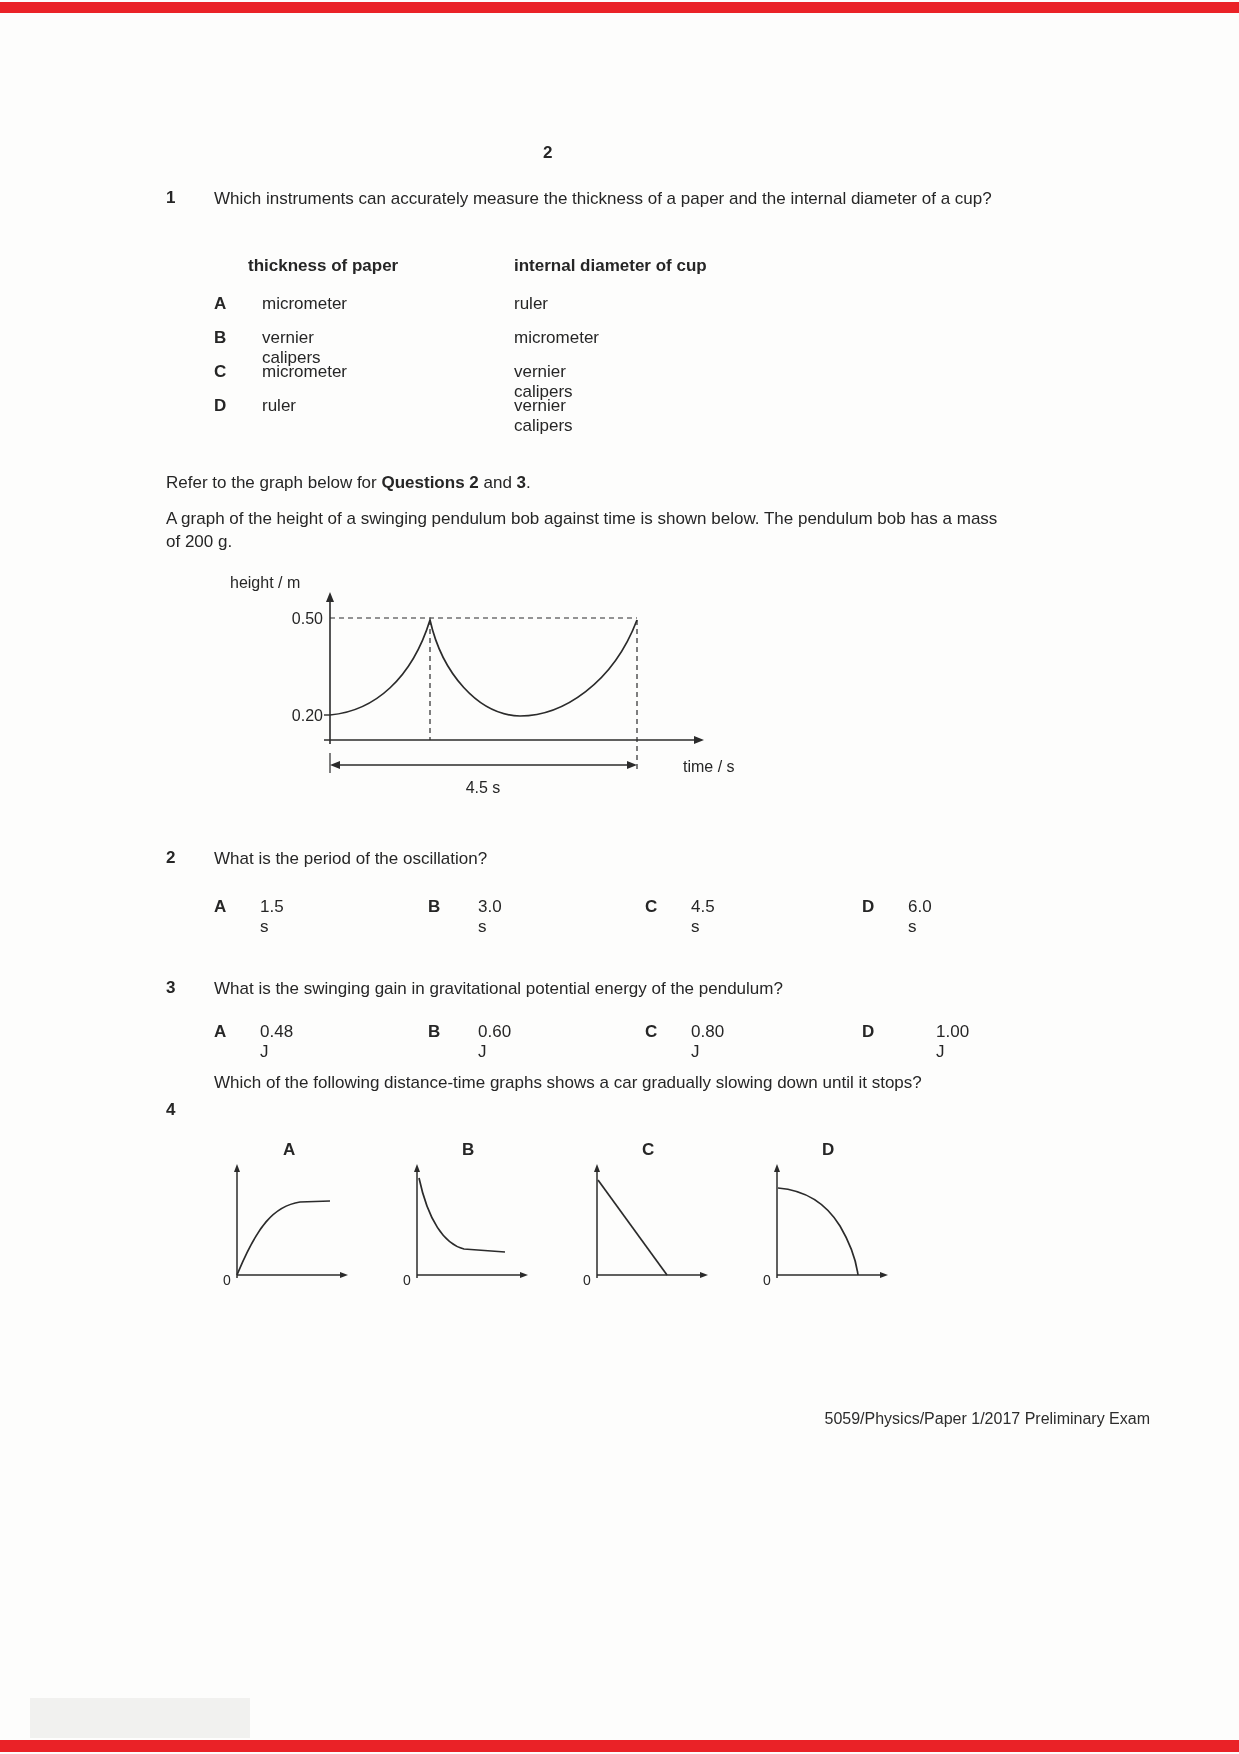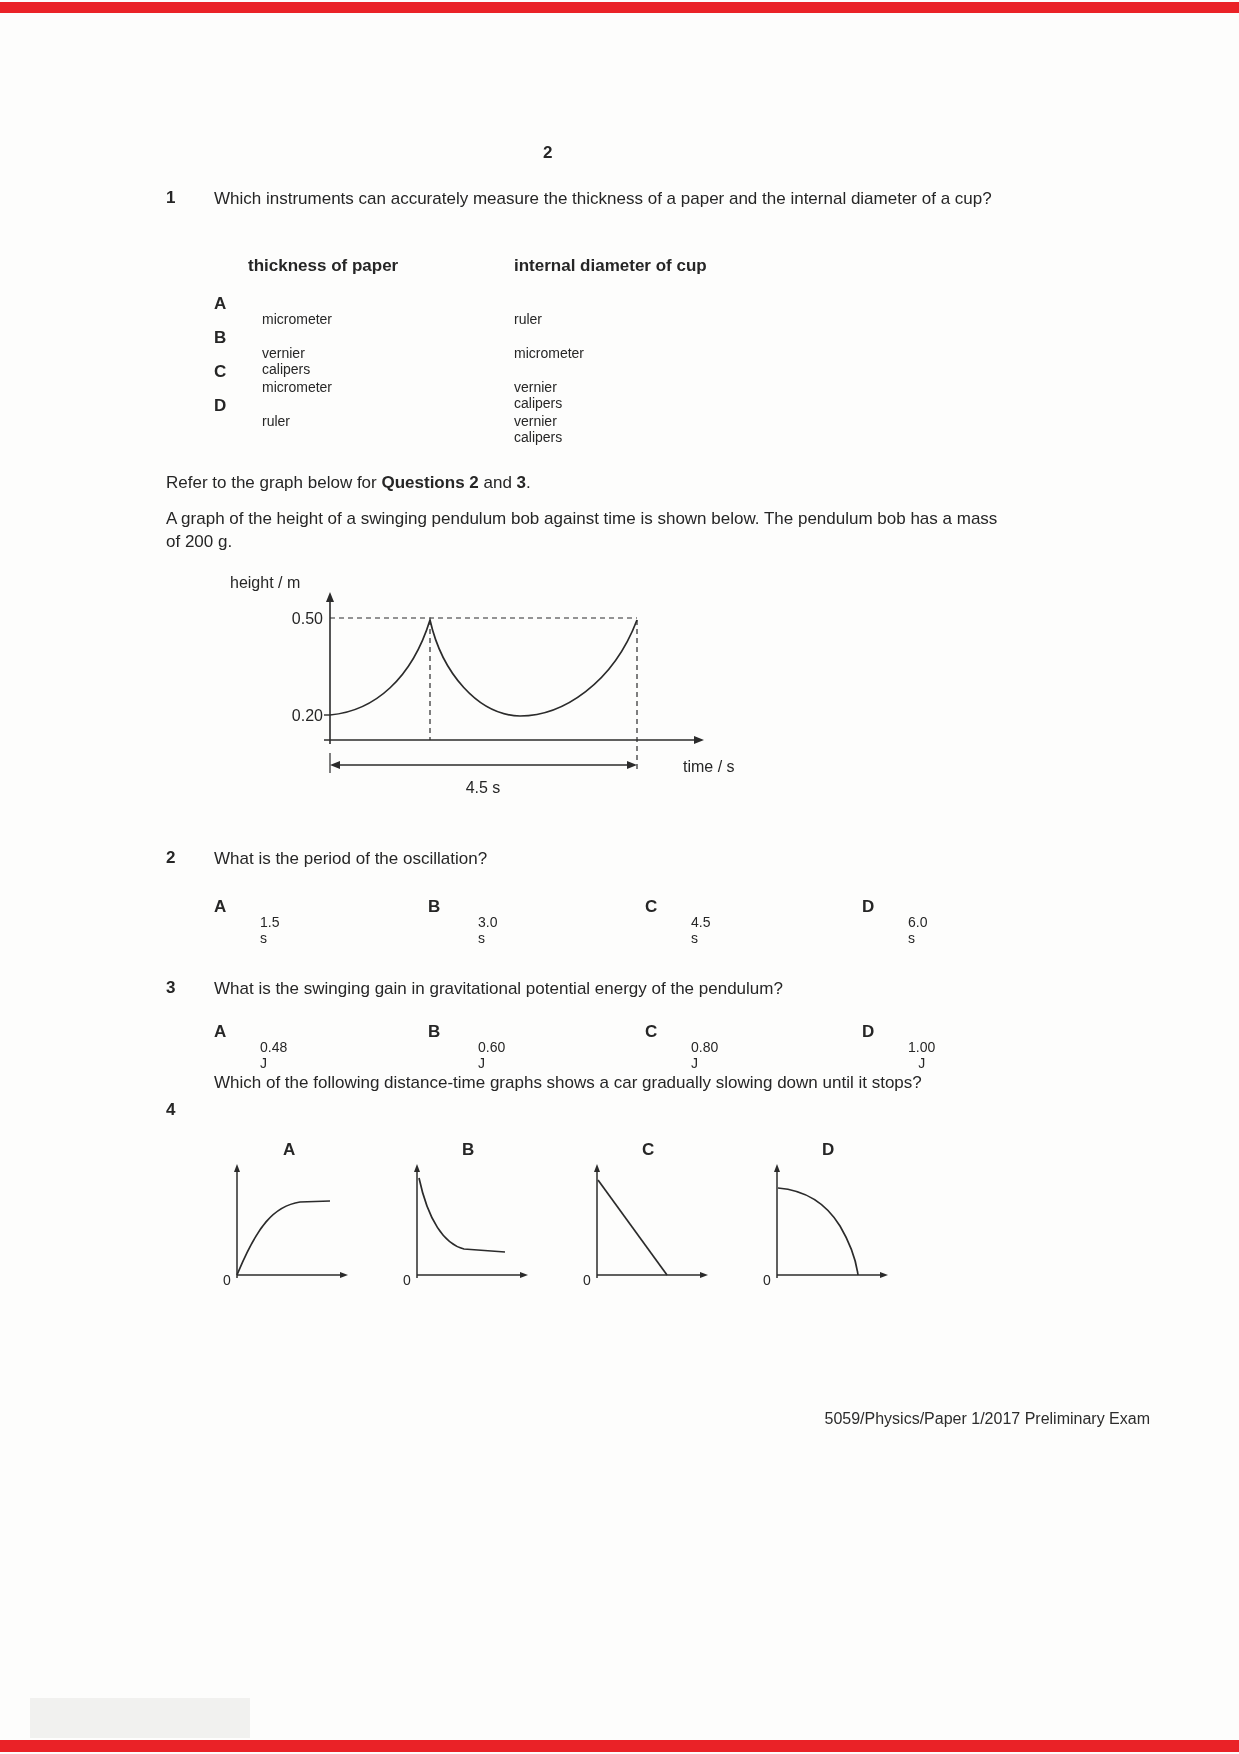--- a/index.html
+++ b/index.html
@@ -12,21 +12,21 @@
     overflow: hidden;
   }
   .abs { position: absolute; }
   .redbar { left: 0; width: 1239px; background: #ea2227; }
   .pagenum { font-size: 17px; font-weight: bold; }
   .qnum { font-size: 17px; font-weight: bold; }
   .qtext { font-size: 17px; line-height: 1.35; }
   .bold { font-weight: bold; }
   .colheader { font-size: 17px; font-weight: bold; }
   .optlabel { font-weight: bold; font-size: 17px; display: inline-block; }
-  .optvalue { font-size: 14px; margin-top: 17px; }
+  .optvalue { font-size: 17px; }
   .footer { font-size: 16px; text-align: center; color: #2c2c2c; }
   .watermark {
     font-family: "DejaVu Sans Mono", "Liberation Mono", monospace;
     font-size: 21px;
     color: #111;
     letter-spacing: 0.5px;
   }
   .scanshade { background: #f1f1ef; }
   .minilabel { font-size: 17px; font-weight: bold; }
   svg text { font-family: "Liberation Sans", "DejaVu Sans", sans-serif; fill: #262626; }
@@ -116,21 +116,21 @@
 <div class="abs qnum" style="left:166px; top:978px;">3</div>
 <div class="abs qtext" style="left:214px; top:978px;">What is the swinging gain in gravitational potential energy of the pendulum?</div>
 <div class="abs" style="left:0; top:1022px;">
   <span class="abs optlabel" style="left:214px;">A</span>
   <span class="abs optvalue" style="left:260px;">0.48 J</span>
   <span class="abs optlabel" style="left:428px;">B</span>
   <span class="abs optvalue" style="left:478px;">0.60 J</span>
   <span class="abs optlabel" style="left:645px;">C</span>
   <span class="abs optvalue" style="left:691px;">0.80 J</span>
   <span class="abs optlabel" style="left:862px;">D</span>
-  <span class="abs optvalue" style="left:908px;text-align:center;">1.00 J</span>
+  <span class="abs optvalue" style="left:936px;">1.00 J</span>
 </div>
 
 <div class="abs qnum" style="left:166px; top:1100px;">4</div>
 <div class="abs qtext" style="left:214px; top:1072px; width:900px;">Which of the following distance-time graphs shows a car gradually slowing down until it stops?</div>
 
 <div class="abs minilabel" style="left:283px; top:1140px;">A</div>
 <div class="abs minilabel" style="left:462px; top:1140px;">B</div>
 <div class="abs minilabel" style="left:642px; top:1140px;">C</div>
 <div class="abs minilabel" style="left:822px; top:1140px;">D</div>
 

